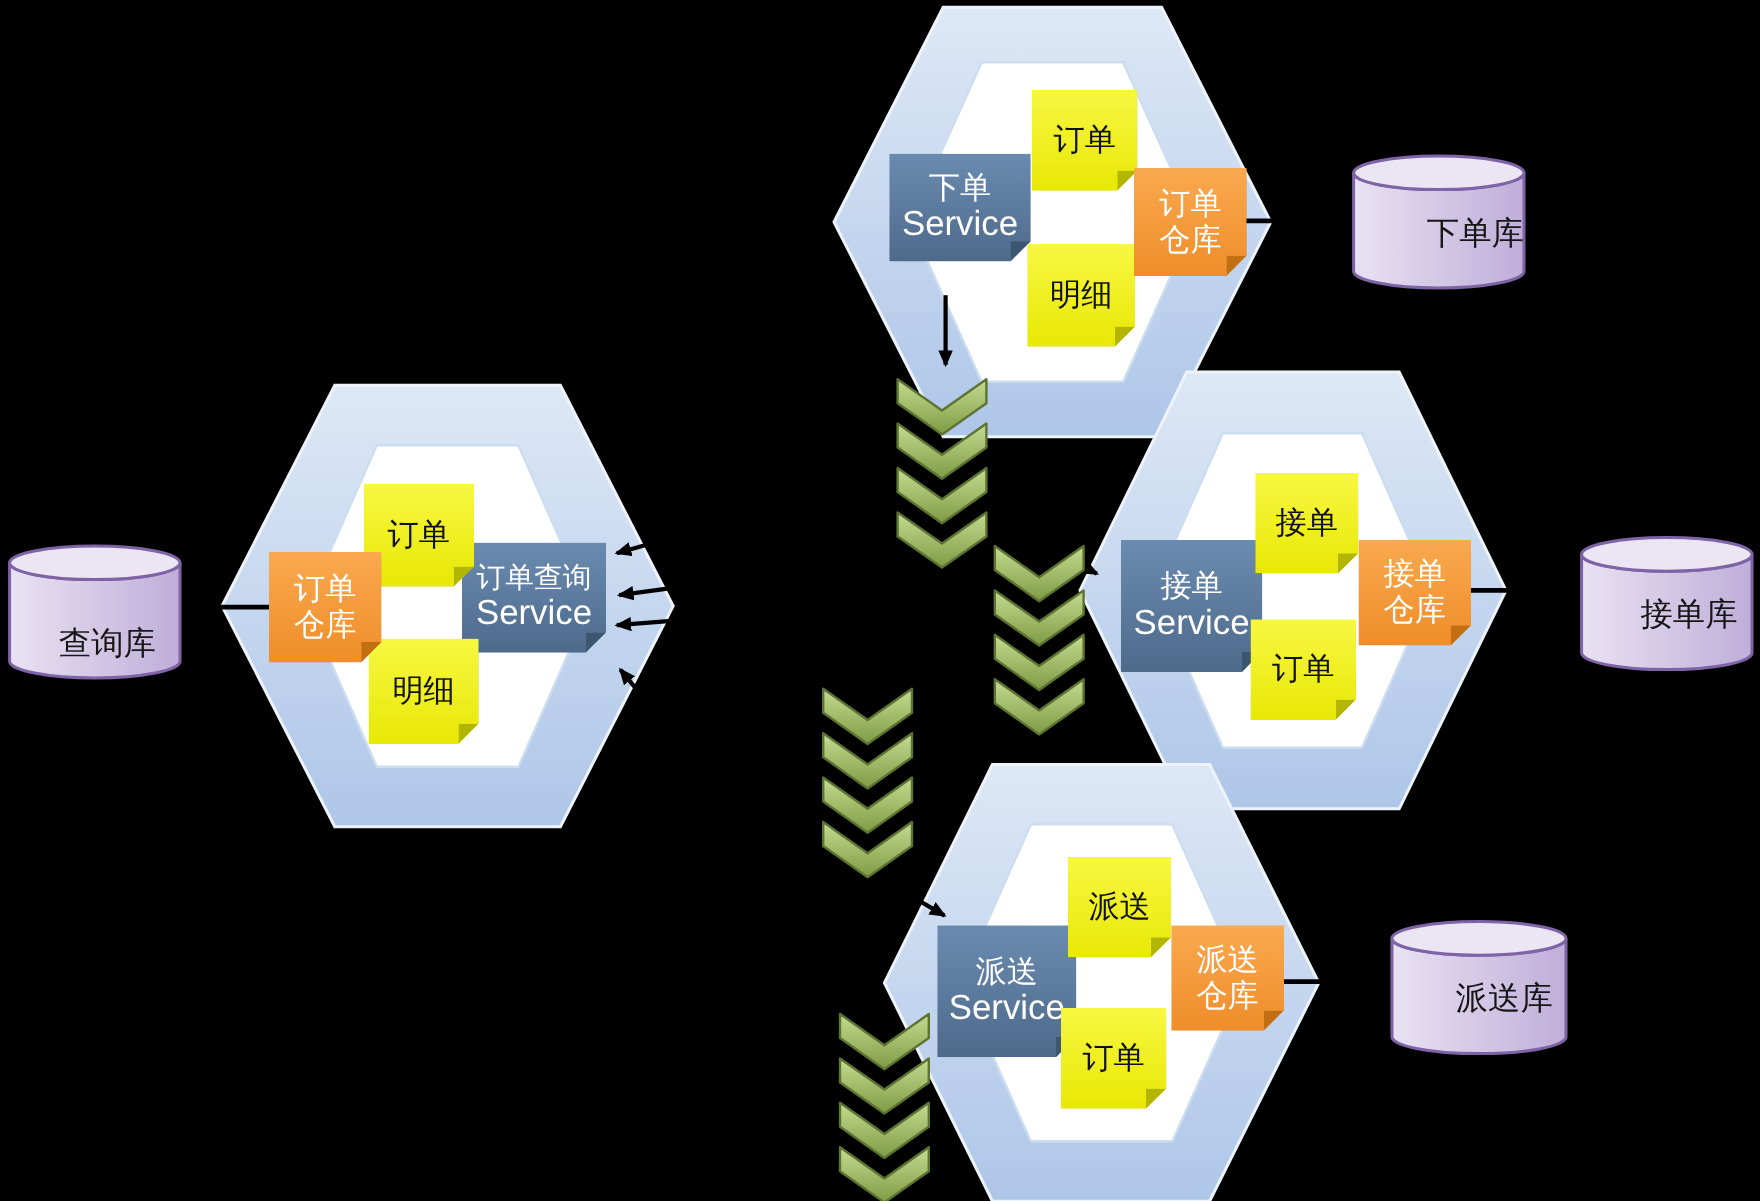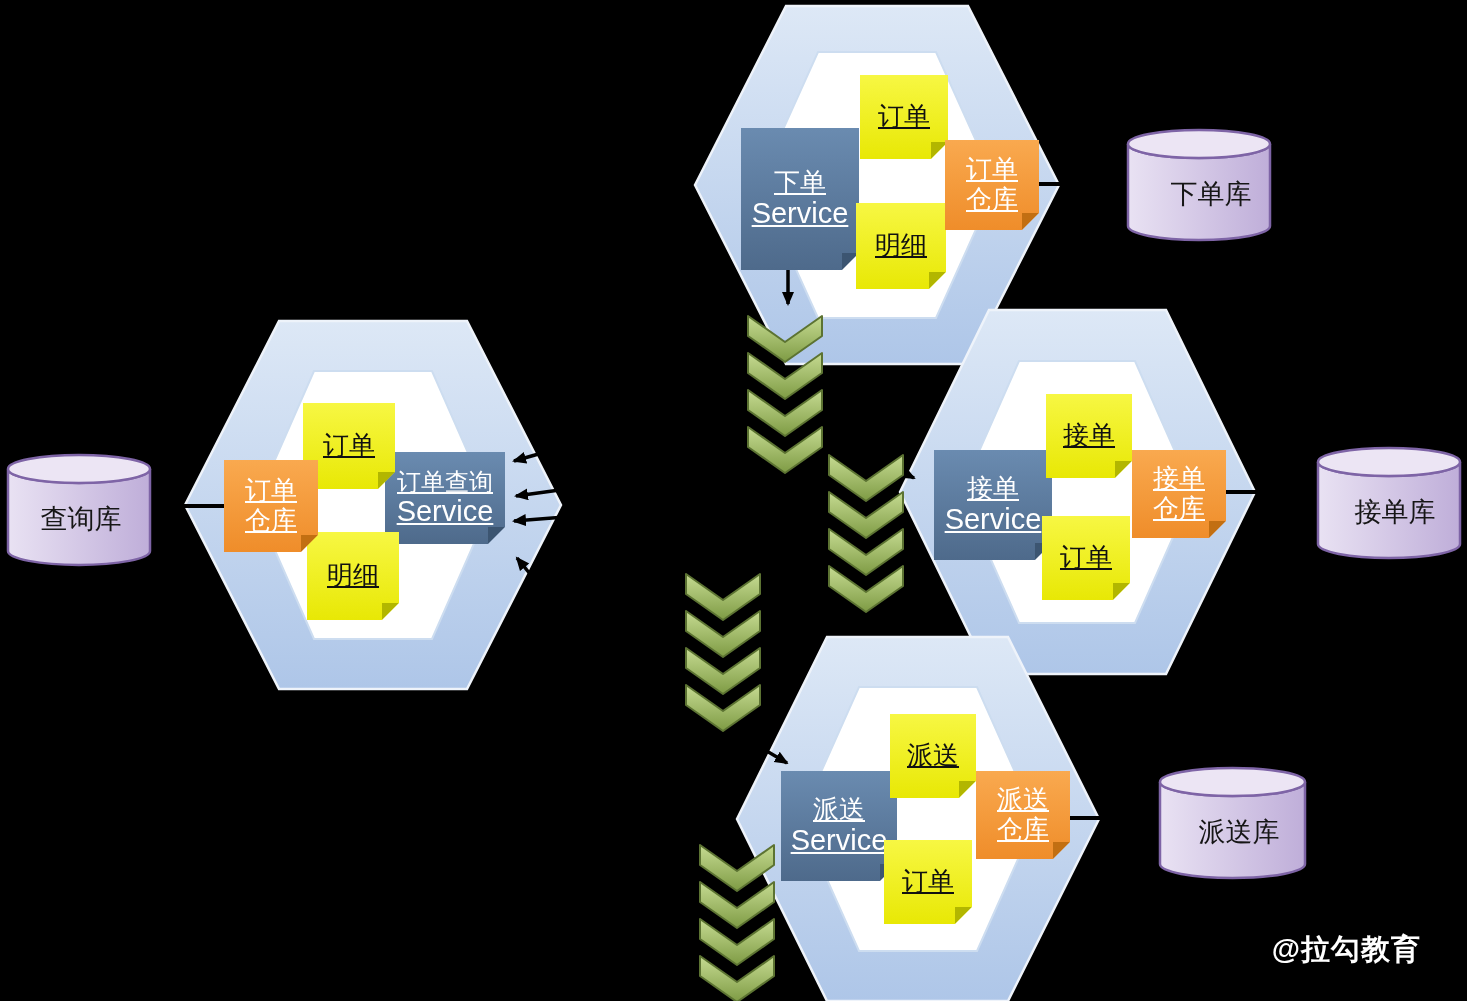--- a/index.html
+++ b/index.html
@@ -9,39 +9,38 @@
     font-family:"Liberation Sans","DejaVu Sans",sans-serif;
   }
   svg.layer { position:absolute; left:0; top:0; }
 
   .note {
     position:absolute; display:flex; flex-direction:column;
     align-items:center; justify-content:center; text-align:center;
     line-height:1.14;
     clip-path: polygon(0 0, 100% 0, 100% calc(100% - 17px), calc(100% - 17px) 100%, 0 100%);
     filter: drop-shadow(3px 4px 3px rgba(0,0,0,0.45));
-    text-decoration: underline;
   }
   .note::after {
     content:""; position:absolute; right:0; bottom:0; width:17px; height:17px;
     clip-path: polygon(0 0, 100% 0, 0 100%);
   }
   .note.yellow { background:linear-gradient(180deg,#f7f743,#e8e805); color:#111; }
   .note.yellow::after { background:#b2b600; }
   .note.blue { background:linear-gradient(180deg,#6a8bb0,#4e6a8b); color:#fff; }
   .note.blue::after { background:#3c5571; }
   .note.orange { background:linear-gradient(180deg,#f9a94f,#ef8d2a); color:#fff; }
   .note.orange::after { background:#c26f12; }
   .note .zh { font-size:26px; }
   .note .en { font-size:29px; }
   .note.wide .zh { font-size:24px;text-align:center; }
 
   .db-label {
-    position:absolute; text-align:center; font-size:27px; color:#161616;
-    height:36px; line-height:36px;padding-left:12px;
+    position:absolute; text-align:right; font-size:27px; color:#161616;
+    height:36px; line-height:36px;
   }
   .watermark {
     position:absolute; top:930px; right:46px;
     font-size:29px; font-weight:bold; color:#ffffff; letter-spacing:1px;
   }
 </style>
 </head>
 <body>
 
 <div class="stage">
@@ -132,21 +131,21 @@
     <use href="#chev" x="686" y="685"></use>
   </g>
   <g fill="url(#chevG)" stroke="#5c7332" stroke-width="2" stroke-linejoin="round">
     <use href="#chev" x="700" y="845"></use>
     <use href="#chev" x="700" y="882"></use>
     <use href="#chev" x="700" y="919"></use>
     <use href="#chev" x="700" y="956"></use>
   </g>
 </svg>
 
-<div class="note blue" style="left:741px;top:128px;width:118px;height:142px">
+<div class="note blue" style="left:741px;top:128px;width:118px;height:90px">
   <span class="zh">下单</span>
   <span class="en">Service</span>
 </div>
 <div class="note yellow" style="left:860px;top:75px;width:88px;height:84px">
   <span class="zh">订单</span>
 </div>
 <div class="note yellow" style="left:856px;top:203px;width:90px;height:86px">
   <span class="zh">明细</span>
 </div>
 <div class="note orange" style="left:945px;top:140px;width:94px;height:90px">
@@ -194,17 +193,16 @@
 <div class="note yellow" style="left:303px;top:403px;width:92px;height:86px">
   <span class="zh">订单</span>
 </div>
 <div class="note yellow" style="left:307px;top:532px;width:92px;height:88px">
   <span class="zh">明细</span>
 </div>
 <div class="note orange" style="left:224px;top:460px;width:94px;height:92px">
   <span class="zh">订单</span>
   <span class="zh">仓库</span>
 </div>
-<div class="db-label" style="left:8px;top:501px;width:122px">查询库</div>
-
-<div class="watermark">@拉勾教育</div>
+<div class="db-label" style="left:8px;top:518px;width:122px">查询库</div>
+
 
 </div>
 
 </body></html>

